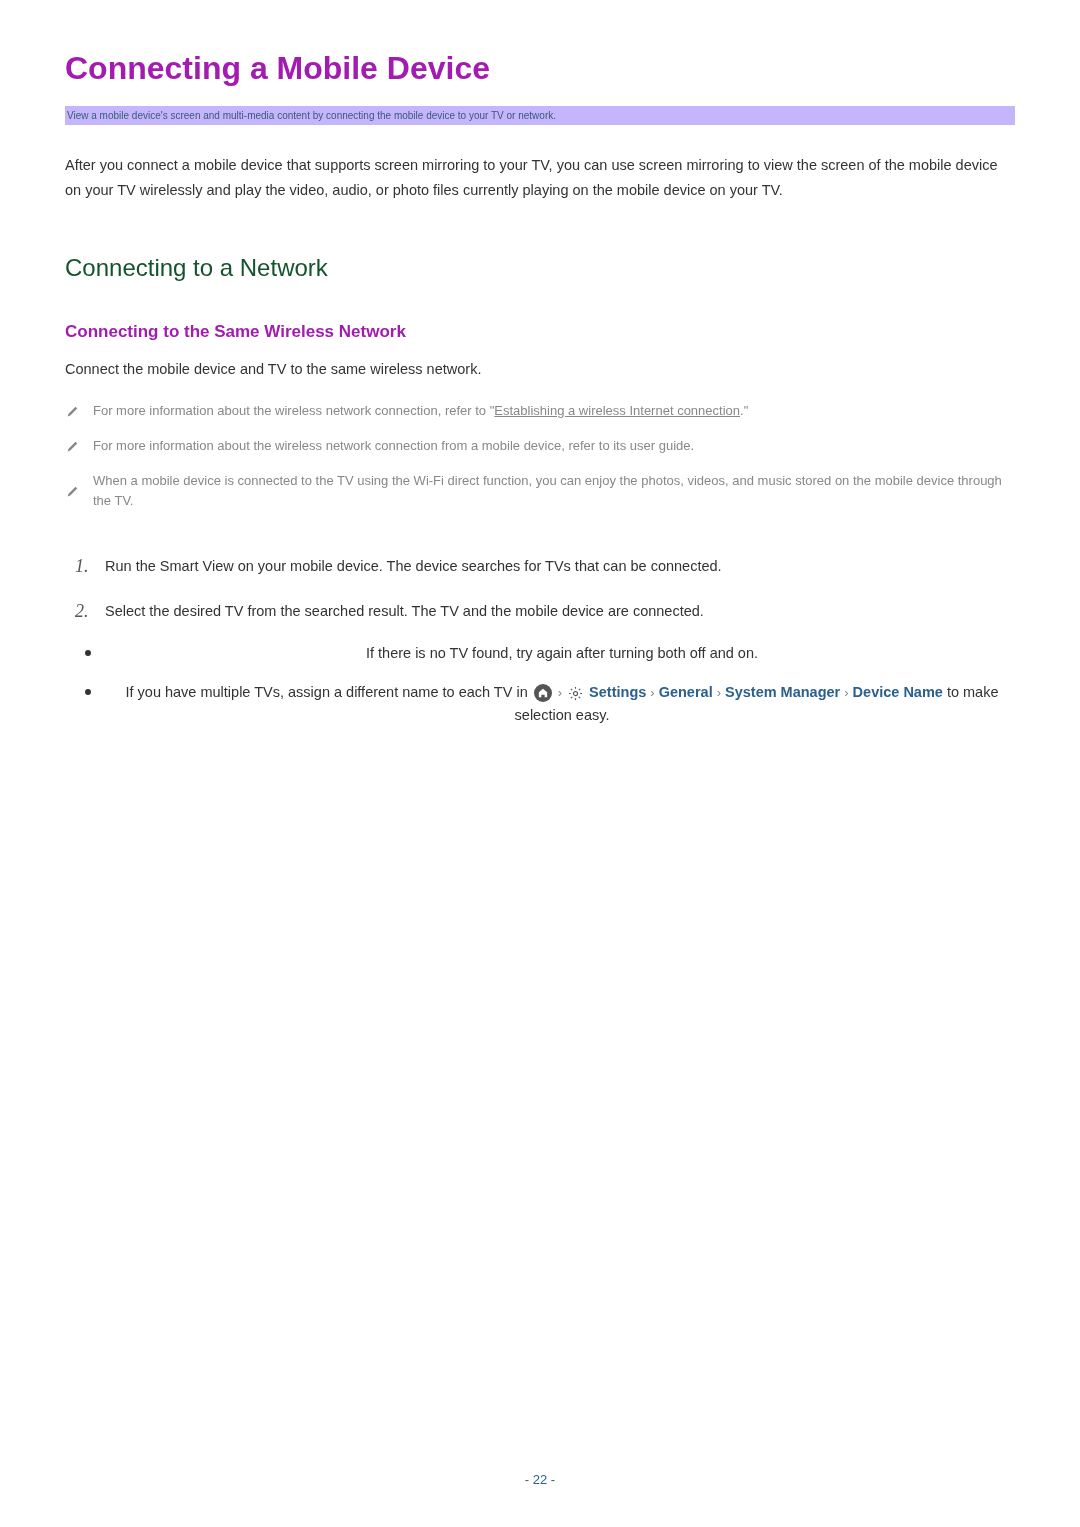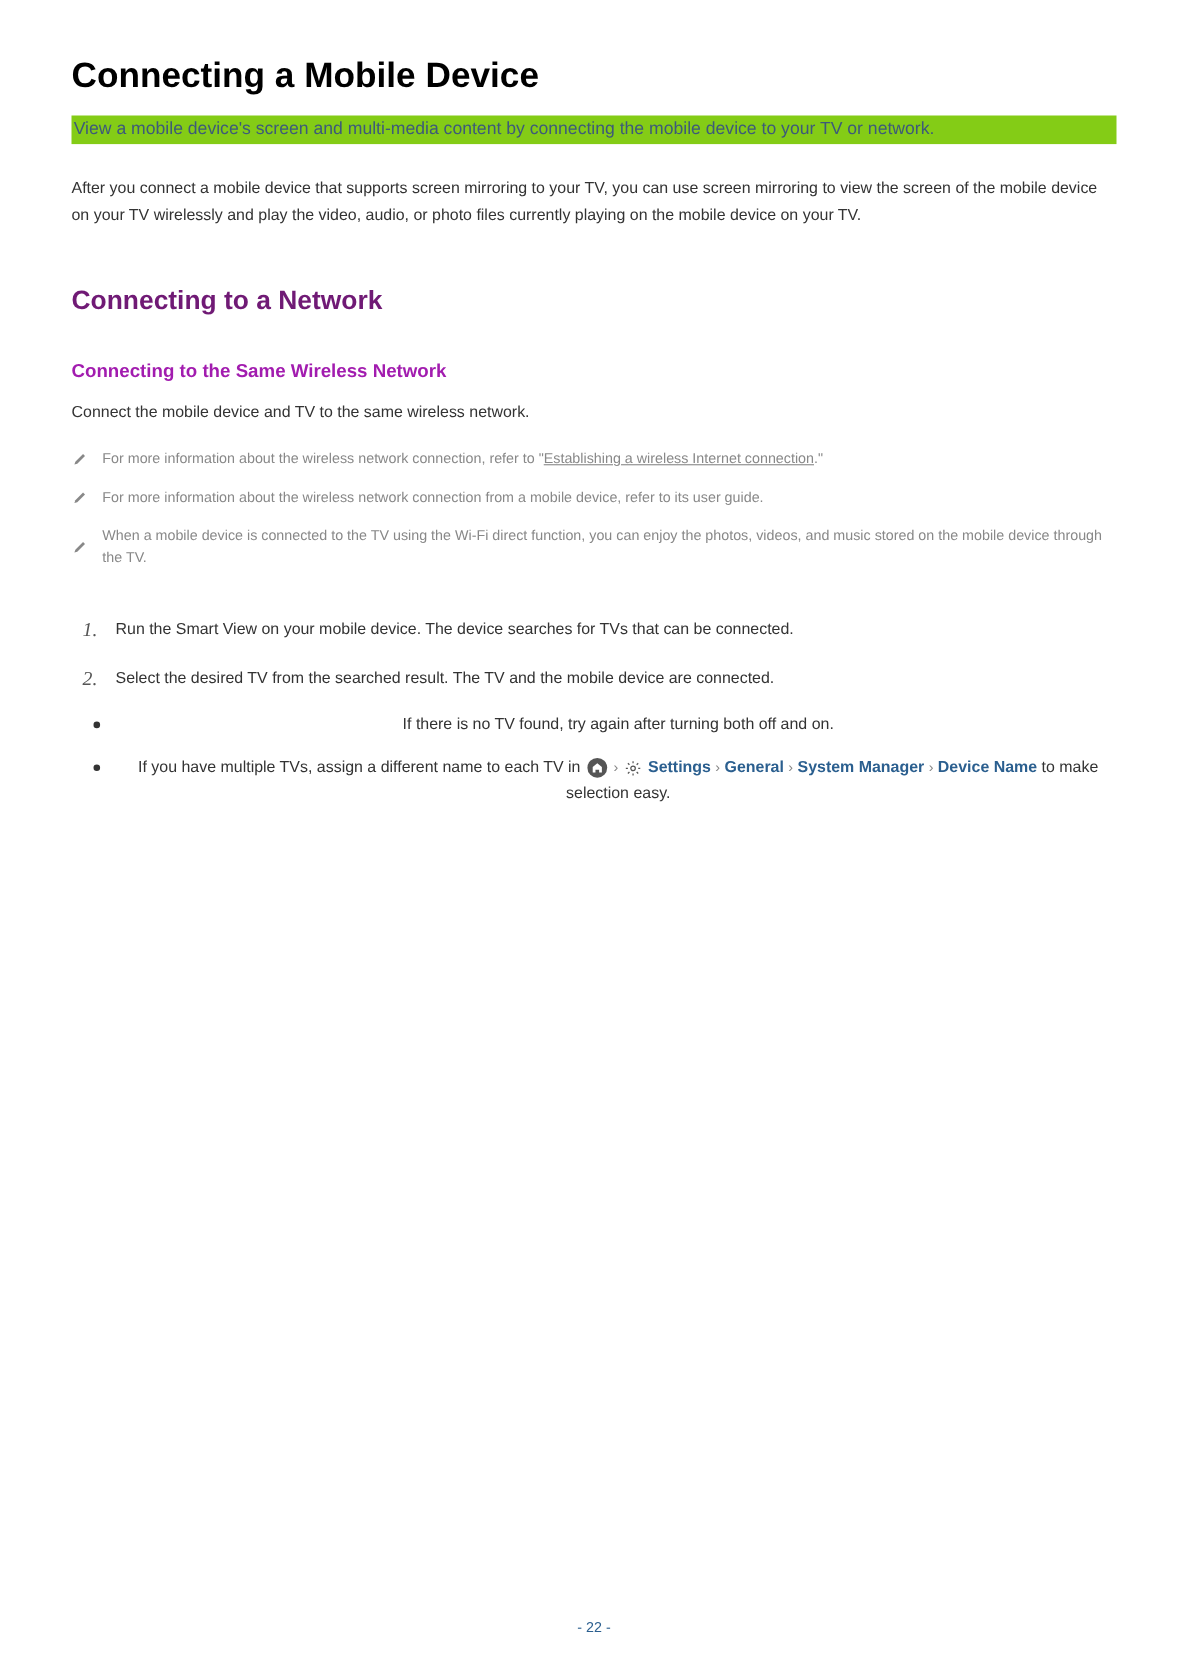--- a/index.html
+++ b/index.html
@@ -12,42 +12,42 @@
       width: 1080px;
       height: 1527px;
       background: #ffffff;
       color: #333333;
       padding: 50px 65px 40px 65px;
       position: relative;
     }
     .main-title {
       font-size: 32px;
       font-weight: 600;
-      color: #000000;
+      color: #a21caf;
       margin-bottom: 18px;
     }
     .subtitle-highlight {
-      background: #84cc16;
+      background: #c4b5fd;
       color: #3d5a7a;
-      font-size: 16px;
+      font-size: 10px;
       padding: 4px 2px;
       display: inline-block;
       width: 100%;
       margin-bottom: 28px;
     }
     .intro-text {
       font-size: 14.5px;
       line-height: 1.75;
       color: #333333;
       margin-bottom: 50px;
     }
     .section-title {
       font-size: 24px;
-      font-weight: 700;
-      color: #701a75;
+      font-weight: 400;
+      color: #14532d;
       margin-bottom: 40px;
     }
     .subsection-title {
       font-size: 17px;
       font-weight: 600;
       color: #a21caf;
       margin-bottom: 16px;
     }
     .body-text {
       font-size: 14.5px;

